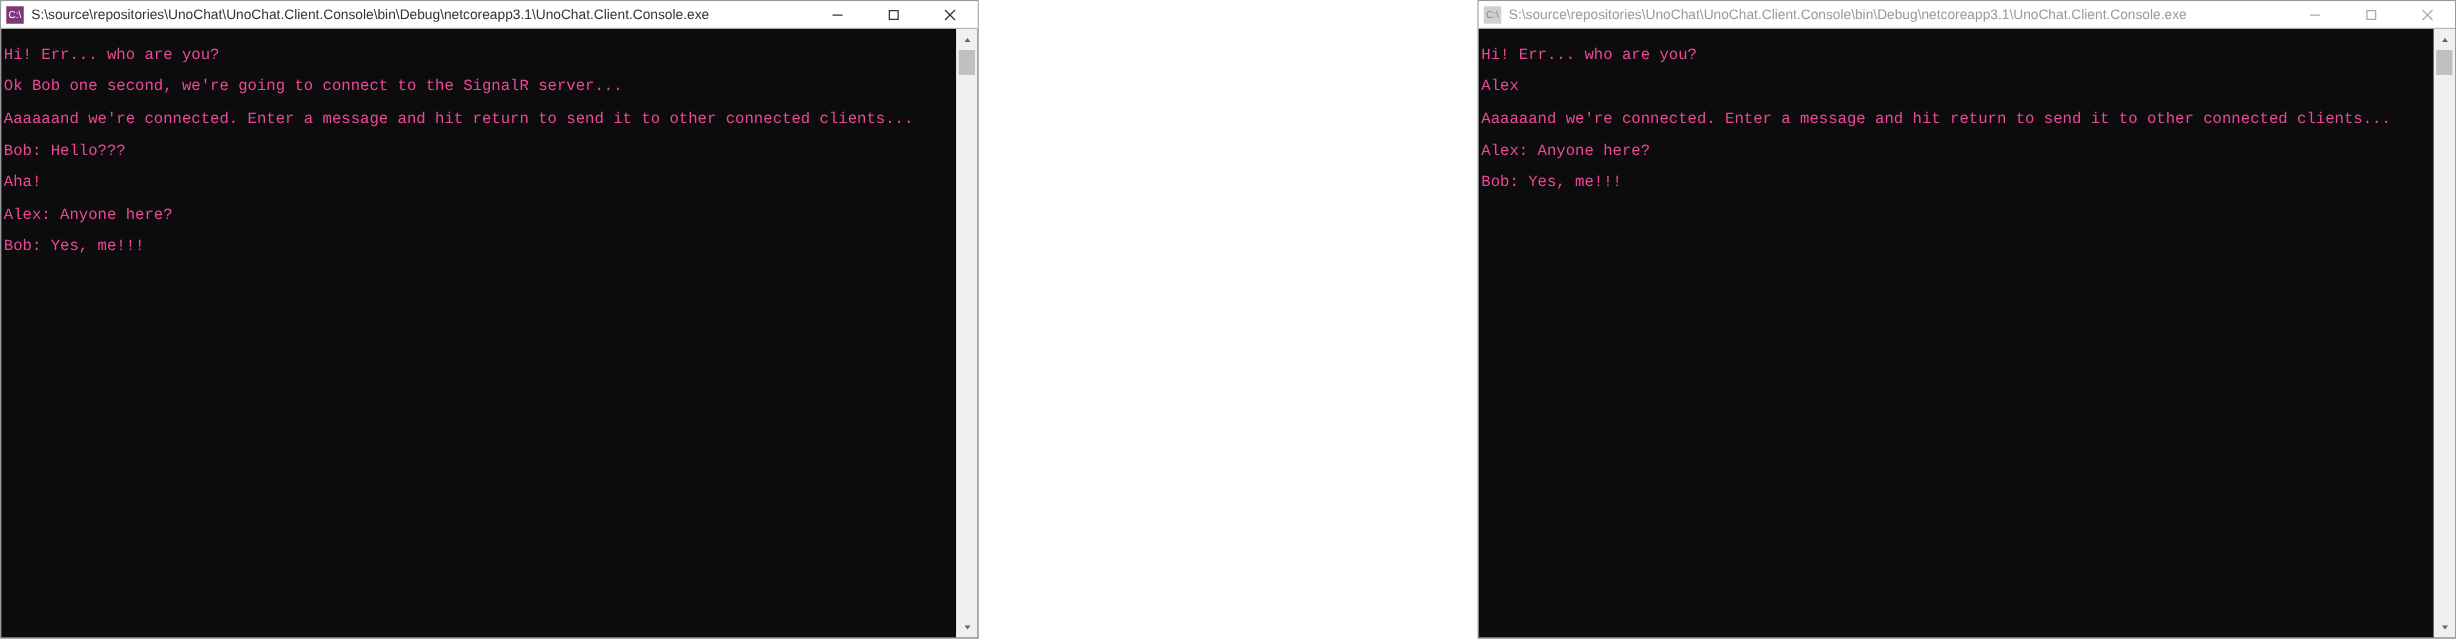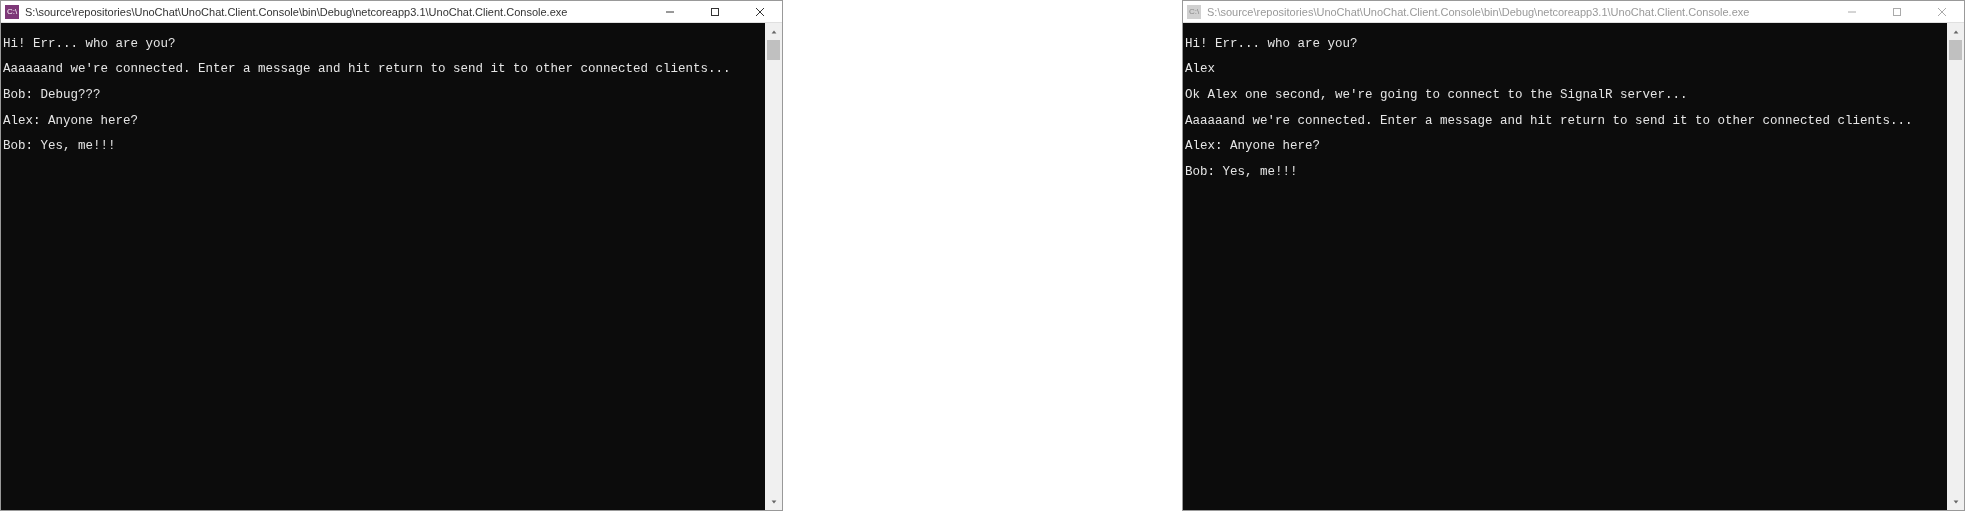--- a/index.html
+++ b/index.html
@@ -98,21 +98,21 @@
       display: flex;
       background: #0c0c0c;
       overflow: hidden;
     }
     .console-content {
       flex: 1;
       padding: 2px 0 0 2px;
       font-family: "Consolas", "Courier New", monospace;
       font-size: 12.5px;
       line-height: 12.8px;
-      color: #e5e5e5;
+      color: #ec4899;
       white-space: pre;
       overflow: hidden;
     }
     .console-line {
       display: block;
     }
     .scrollbar {
       width: 17px;
       background: #f0f0f0;
       display: flex;
@@ -164,22 +164,24 @@
         <svg viewBox="0 0 10 10">
             <line x1="1" y1="1" x2="9" y2="9" stroke="currentColor" stroke-width="1"></line>
             <line x1="9" y1="1" x2="1" y2="9" stroke="currentColor" stroke-width="1"></line>
           </svg>
       </div>
     </div>
   </div>
   <div class="console-area">
     <div class="console-content">
 <span class="console-line">Hi! Err... who are you?</span>
+<span class="console-line">Ok Bob one second, we're going to connect to the SignalR server...</span>
 <span class="console-line">Aaaaaand we're connected. Enter a message and hit return to send it to other connected clients...</span>
-<span class="console-line">Bob: Debug???</span>
+<span class="console-line">Bob: Hello???</span>
+<span class="console-line">Aha!</span>
 <span class="console-line">Alex: Anyone here?</span>
 <span class="console-line">Bob: Yes, me!!!</span>
     </div>
     <div class="scrollbar">
       <div class="scroll-btn">
         <svg viewBox="0 0 10 10" width="8" height="8">
             <path d="M5 3 L8 7 L2 7 Z" fill="#666"></path>
           </svg>
       </div>
       <div class="scroll-track">
@@ -214,21 +216,20 @@
             <line x1="1" y1="1" x2="9" y2="9" stroke="currentColor" stroke-width="1"></line>
             <line x1="9" y1="1" x2="1" y2="9" stroke="currentColor" stroke-width="1"></line>
           </svg>
       </div>
     </div>
   </div>
   <div class="console-area">
     <div class="console-content">
 <span class="console-line">Hi! Err... who are you?</span>
 <span class="console-line">Alex</span>
-<span class="console-line">Ok Alex one second, we're going to connect to the SignalR server...</span>
 <span class="console-line">Aaaaaand we're connected. Enter a message and hit return to send it to other connected clients...</span>
 <span class="console-line">Alex: Anyone here?</span>
 <span class="console-line">Bob: Yes, me!!!</span>
     </div>
     <div class="scrollbar">
       <div class="scroll-btn">
         <svg viewBox="0 0 10 10" width="8" height="8">
             <path d="M5 3 L8 7 L2 7 Z" fill="#666"></path>
           </svg>
       </div>

